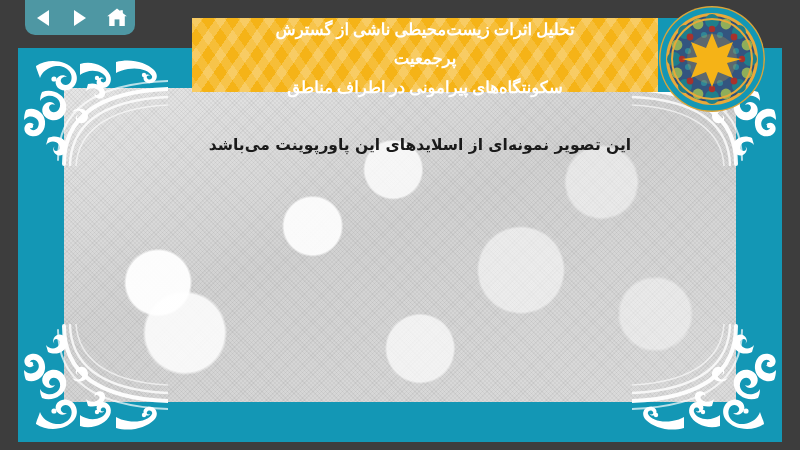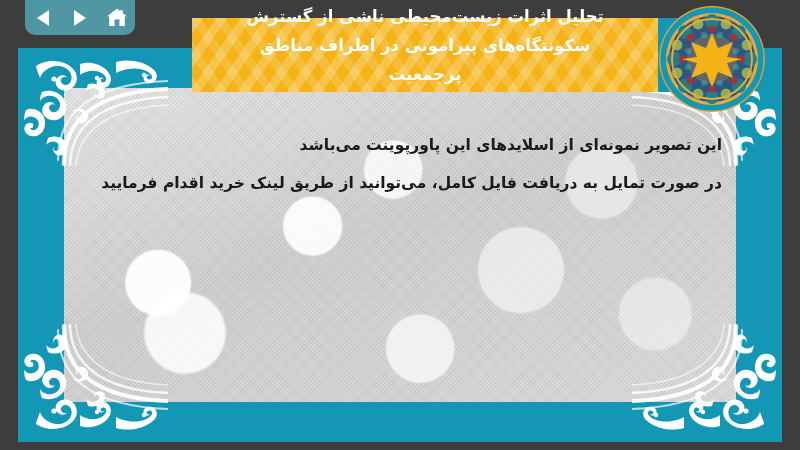--- a/index.html
+++ b/index.html
@@ -94,21 +94,21 @@
   .corner.bl { left: 0;  bottom: 0; transform: scaleY(-1); }
   .corner.br { right: 0; bottom: 0; transform: scale(-1,-1); }
 
   
   #body-text {
     position: absolute;
     left: 60px;
     right: 60px;
     top: 78px;
     z-index: 30;
-    text-align: right;
+    text-align: center;
     direction: rtl;
     margin-left: 40px;
   }
   #body-text p {
     font-size: 15.5px;
     line-height: 38px;
     color: #1a1a1a;
     font-weight: 600;
     white-space: nowrap;
   }
@@ -139,21 +139,22 @@
     background-image:
       repeating-linear-gradient(125deg,
         rgba(255,255,255,.22) 0 9px,
         rgba(255,255,255,0)  9px 20px),
       repeating-linear-gradient(55deg,
         rgba(255,255,255,.14) 0 9px,
         rgba(255,255,255,0)  9px 20px);
     display: flex;
     align-items: flex-start;
     justify-content: center;
-    padding-top: 2px;
+    padding-top: 15px;
+    font-family: Liberation Serif, serif;
   }
   #title-text {
     position: relative;
     z-index: 3;
     color: #ffffff;
     font-size: 16.5px;
     line-height: 29px;
     font-weight: 700;
     text-align: center;
     direction: rtl;
@@ -362,32 +363,31 @@
           <path d="M30,90 C38,86 48,90 49,98 C50,105 44,109 39,107 C35,105 34,100 37,98
                    C35,100 36,103 38,103 C41,103 43,100 41,97 C38,92 31,93 28,97 Z"></path>
           <path d="M70,36 C78,34 86,38 87,44 C88,49 83,52 79,50 C76,49 76,45 78,44
                    C76,46 78,48 80,47 C82,46 82,43 80,42 C76,39 71,40 68,43 Z"></path>
         </g>
       </svg>
     </div>
 
     <div id="body-text">
       <p>این تصویر نمونه‌ای از اسلایدهای این پاورپوینت می‌باشد</p>
-      <p>در صورت تمایل به دریافت فایل کامل، می‌توانید از طریق لینک خرید اقدام فرمایید</p>
     </div>
 
   </div>
 
   <div id="title-banner">
     <div id="banner-arrow"></div>
     <div id="banner-body">
       <div id="title-text">
         <span class="l1">تحلیل اثرات زیست‌محیطی ناشی از گسترش</span>
+        <span>پرجمعیت</span>
         <span>سکونتگاه‌های پیرامونی در اطراف مناطق</span>
-        <span>پرجمعیت</span>
       </div>
     </div>
   </div>
 
   <div id="medallion">
     <svg viewBox="0 0 108 108" aria-hidden="true">
       <circle cx="54" cy="54" r="53" fill="#d8a43a"></circle>
       <circle cx="54" cy="54" r="50" fill="#1397b5"></circle>
       <circle cx="54" cy="54" r="46" fill="#e8a93a"></circle>
       <circle cx="54" cy="54" r="43" fill="#2f4f7a"></circle>

